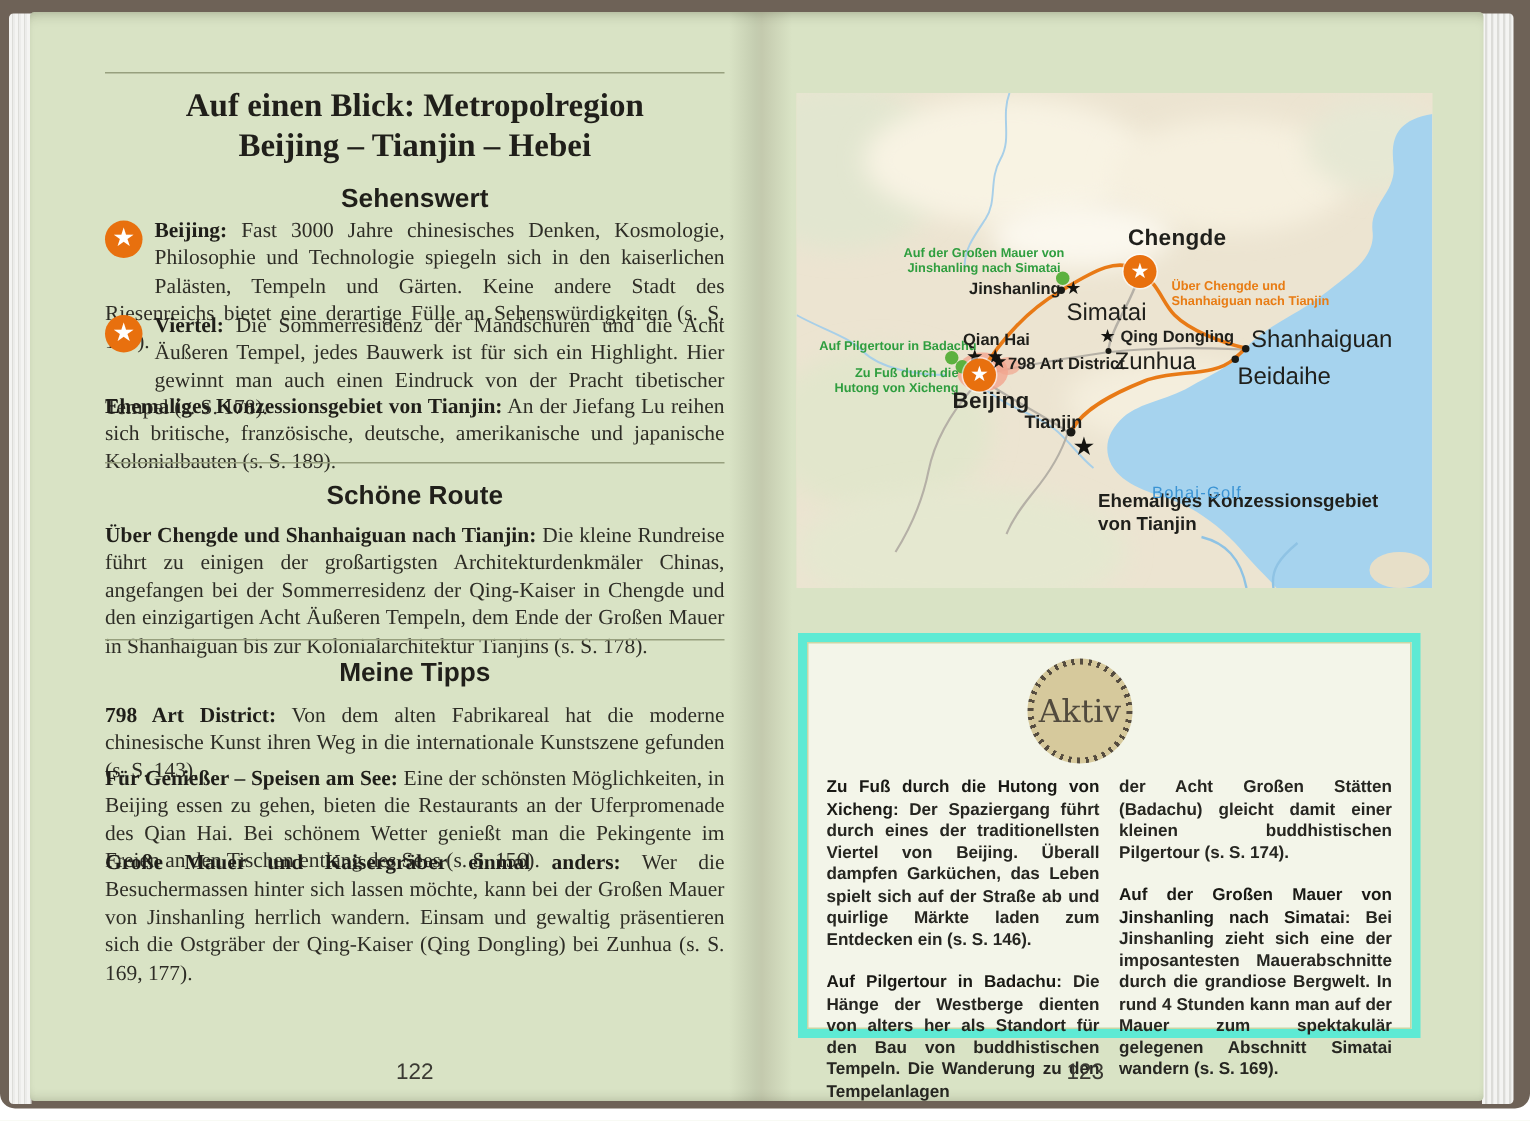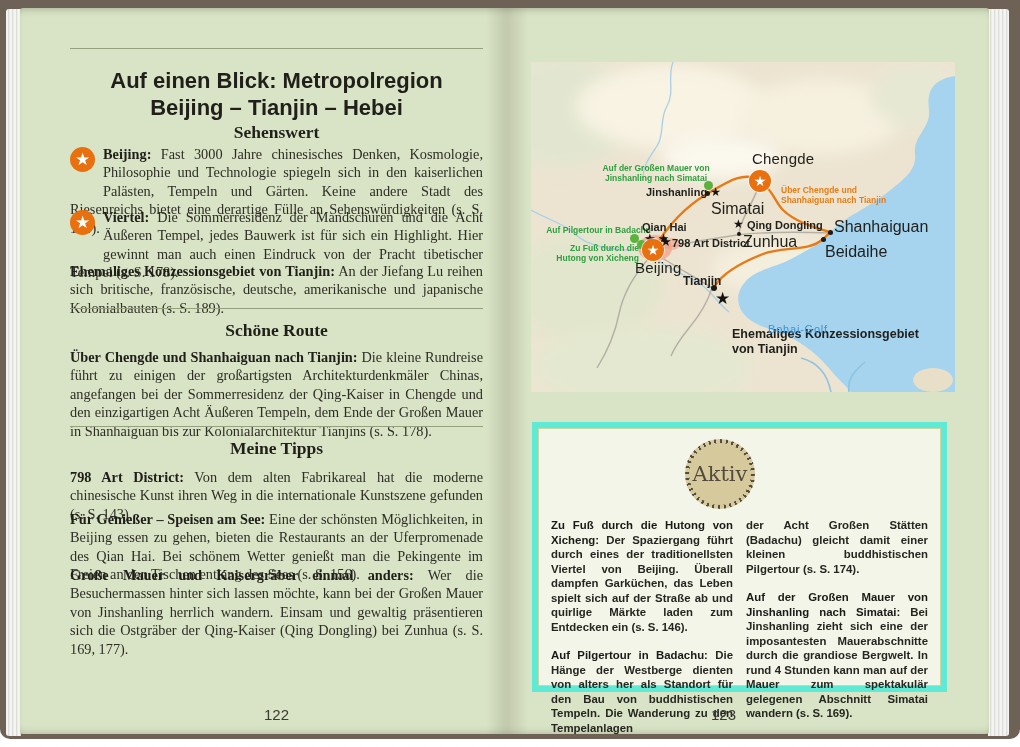--- a/index.html
+++ b/index.html
@@ -11,43 +11,43 @@
       background:repeating-linear-gradient(90deg,#f4f4f2 0 2px,#dcdcd8 2px 3px,#ececea 3px 4px);}
   .edge-left{left:6px;width:15px;border-radius:3px 0 0 3px;}
   .edge-right{right:11px;width:21px;border-radius:0 3px 3px 0;}
   .pages{position:absolute;left:20px;right:31px;top:8px;bottom:13px;background:#d9e3c5;border-radius:3px;
          box-shadow:inset 0 7px 9px -7px rgba(40,40,20,.35), inset 0 -6px 8px -6px rgba(40,40,20,.25);}
   .gutter{position:absolute;left:486px;width:42px;top:8px;bottom:13px;
           background:linear-gradient(90deg,rgba(70,70,50,0) 0%,rgba(70,70,50,.14) 42%,rgba(110,100,80,.20) 52%,rgba(70,70,50,0) 100%);}
   
   .left-page{position:absolute;left:70px;top:40px;width:413px;height:640px;color:#2e2d26;}
   .rule{position:absolute;left:0;right:0;border-top:1px solid #97a07e;}
-  .lp-title{position:absolute;left:0;right:0;text-align:center;margin:11px;
-            font-family:Liberation Sans, sans-serif;font-weight:bold;color:#201f1a;
+  .lp-title{position:absolute;left:0;right:0;text-align:center;margin:0;
+            font-family:Liberation Serif, serif;font-weight:bold;color:#201f1a;
             font-size:22px;line-height:27px;}
   .lp-h2{position:absolute;left:0;right:0;text-align:center;margin:0;
-         font-family:Liberation Serif, serif;font-weight:bold;color:#201f1a;
+         font-family:Liberation Sans, sans-serif;font-weight:bold;color:#201f1a;
          font-size:17.5px;line-height:24px;}
   .para{position:absolute;left:0;right:0;margin:0;font-size:14.3px;line-height:18.4px;
         text-align:justify;color:#2e2d26;}
   .para b{color:#1f1e19;}
   .star-float{float:left;width:33px;height:37px;}
   .sb{display:inline-block;width:25px;height:25px;border-radius:50%;background:#e8700e;position:relative;margin-top:2px;}
   .sb-star{position:absolute;left:0;top:0;width:25px;height:25px;color:#fff;font-size:17px;line-height:25px;
            text-align:center;font-family:"DejaVu Sans",sans-serif;}
   .pagenum{position:absolute;top:706px;font-family:"Liberation Sans",sans-serif;font-size:15px;color:#3b3a33;text-align:center;}
   .pagenum-left{left:70px;width:413px;}
   .pagenum-right{left:531px;width:385px;}
   
   .map{position:absolute;left:531px;top:62px;width:424px;height:330px;overflow:hidden;background:#ece4d1;}
   .map svg{position:absolute;left:0;top:0;}
   .ml{position:absolute;font-family:"Liberation Sans",sans-serif;white-space:nowrap;color:#1f1f1b;}
   .city{font-size:16px;}
   .city-b{font-size:11px;font-weight:bold;text-align:right;}
-  .big-b{font-size:15px;font-weight:normal;letter-spacing:.2px;}
+  .big-b{font-size:15px;font-weight:bold;letter-spacing:.2px;}
   .tour{font-size:8.5px;font-weight:bold;color:#2f9e3f;line-height:10px;white-space:normal;}
   .routelbl{font-size:8.5px;font-weight:bold;color:#e87c14;line-height:10px;white-space:normal;}
   .star-g{font-family:"DejaVu Sans",sans-serif;color:#141410;position:absolute;}
   .dot{position:absolute;border-radius:50%;background:#1a1a16;}
   .gdot{position:absolute;border-radius:50%;background:#5cb13f;width:9px;height:9px;}
   .hl-badge{position:absolute;width:22px;height:22px;border-radius:50%;background:#e8700e;
             box-shadow:0 0 0 1px rgba(255,255,255,.6);}
   .hl-badge span{position:absolute;left:0;top:0;width:22px;height:22px;text-align:center;line-height:22px;
             color:#fff;font-size:14px;font-family:"DejaVu Sans",sans-serif;}
   .konz{font-size:12.5px;font-weight:bold;line-height:14.5px;white-space:normal;margin-top:36px;}

